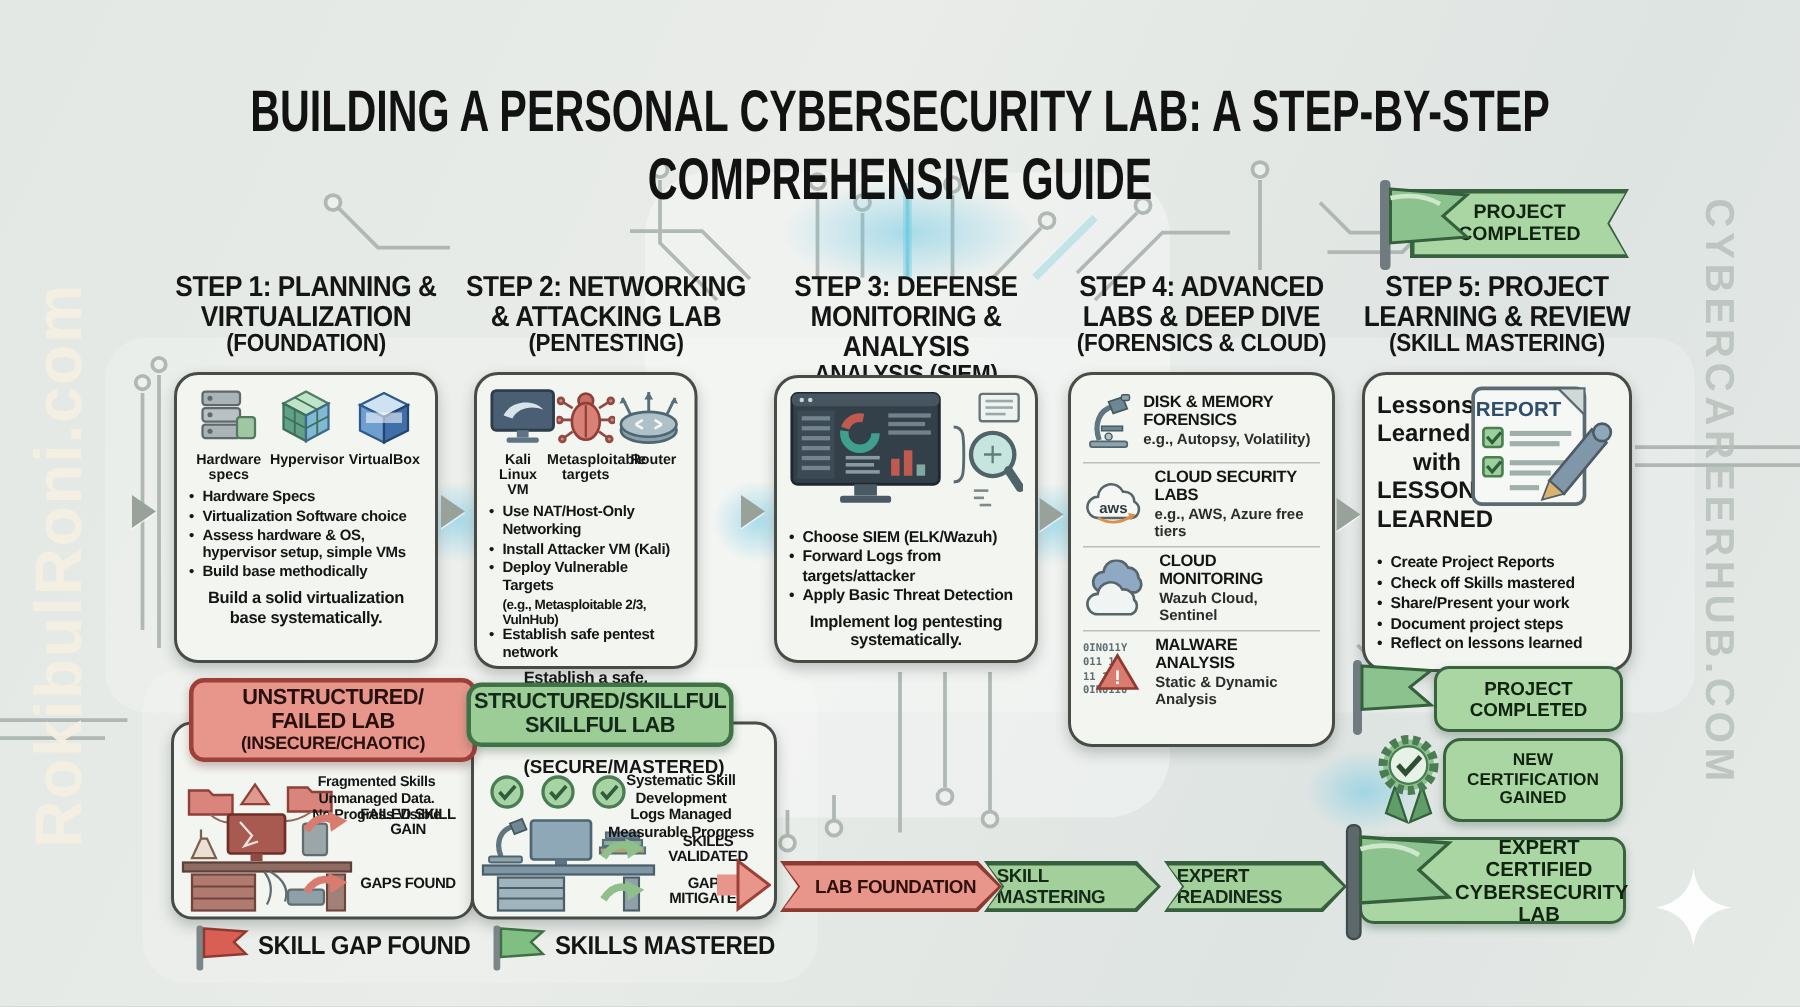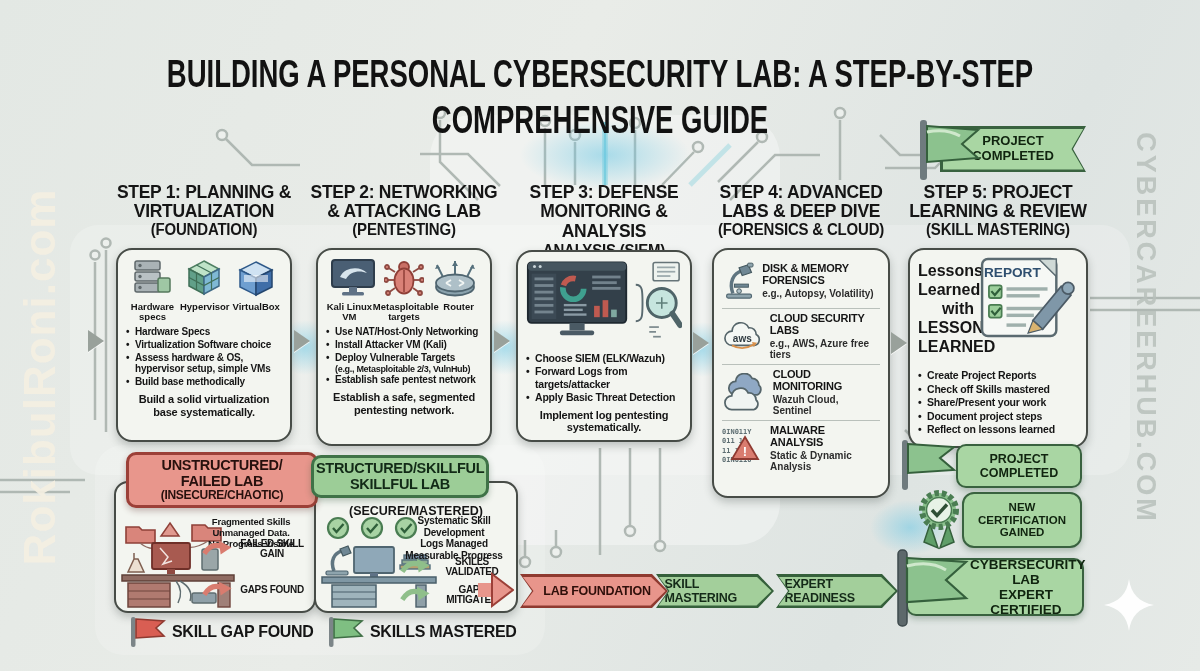--- a/index.html
+++ b/index.html
@@ -211,21 +211,21 @@
     </div>
     <ul class="blt">
       <li>Hardware Specs</li>
       <li>Virtualization Software choice</li>
       <li>Assess hardware &amp; OS, hypervisor setup, simple VMs</li>
       <li>Build base methodically</li>
     </ul>
     <div class="boxfoot">Build a solid virtualization base systematically.</div>
   </div>
 
-  <div class="stepbox" style="left:316px;top:248px;width:176px;height:198px;">
+  <div class="stepbox" style="left:316px;top:248px;width:149px;height:198px;">
     <div class="iconrow">
       <svg width="46" height="40" viewBox="0 0 46 40">
         <rect x="2" y="2" width="42" height="27" rx="3" fill="#4a5f74" stroke="#2e3d4c" stroke-width="2"></rect>
         <path d="M10,19 C15,8 31,8 37,15 C30,12 20,13 16,21 Z" fill="#d7e4ec"></path>
         <rect x="19" y="29" width="8" height="5" fill="#5f7286"></rect>
         <rect x="12" y="34" width="22" height="3.5" rx="1.5" fill="#5f7286"></rect>
       </svg>
       <svg width="40" height="40" viewBox="0 0 40 40">
         <g stroke="#8f4a42" stroke-width="1.8">
           <line x1="11" y1="14" x2="3" y2="9"></line>
@@ -595,22 +595,22 @@
     <circle cx="29" cy="24" r="12.5" fill="#e7f2e6" stroke="#4a7d52" stroke-width="1.5"></circle>
     <path d="M22,24 l5,5.5 l10,-11" stroke="#2f4f35" stroke-width="3.4" fill="none"></path>
   </svg>
   <div class="rbadge" style="left:962px;top:492px;width:120px;height:56px;border-radius:12px;font-size:11.5px;">
     <div>NEW</div>
     <div>CERTIFICATION</div>
     <div>GAINED</div>
   </div>
 
   <div class="rbadge" style="left:906px;top:558px;width:178px;height:58px;border-radius:10px;font-size:13.5px;padding-left:62px;">
+    <div>EXPERT CERTIFIED</div>
     <div>CYBERSECURITY LAB</div>
-    <div>EXPERT CERTIFIED</div>
   </div>
   <svg class="abs z4" style="left:894px;top:548px;" width="84" height="80" viewBox="0 0 84 80">
     <rect x="4" y="2" width="9" height="76" rx="4" fill="#5d686b" stroke="#3e4a4d" stroke-width="1.5"></rect>
     <path d="M13,10 L72,14 L52,32 L72,50 L13,54 Z" fill="#8cc28e" stroke="#35603c" stroke-width="2.2"></path>
     <path d="M13,18 Q36,12 52,22" stroke="#cfe8cc" stroke-width="3" fill="none"></path>
   </svg>
 
   <svg class="abs" style="left:1103px;top:578px;" width="52" height="54" viewBox="0 0 52 54">
     <path d="M26,1 C28,16 36,24 51,27 C36,30 28,38 26,53 C24,38 16,30 1,27 C16,24 24,16 26,1 Z" fill="rgba(255,255,255,.95)"></path>
   </svg>

